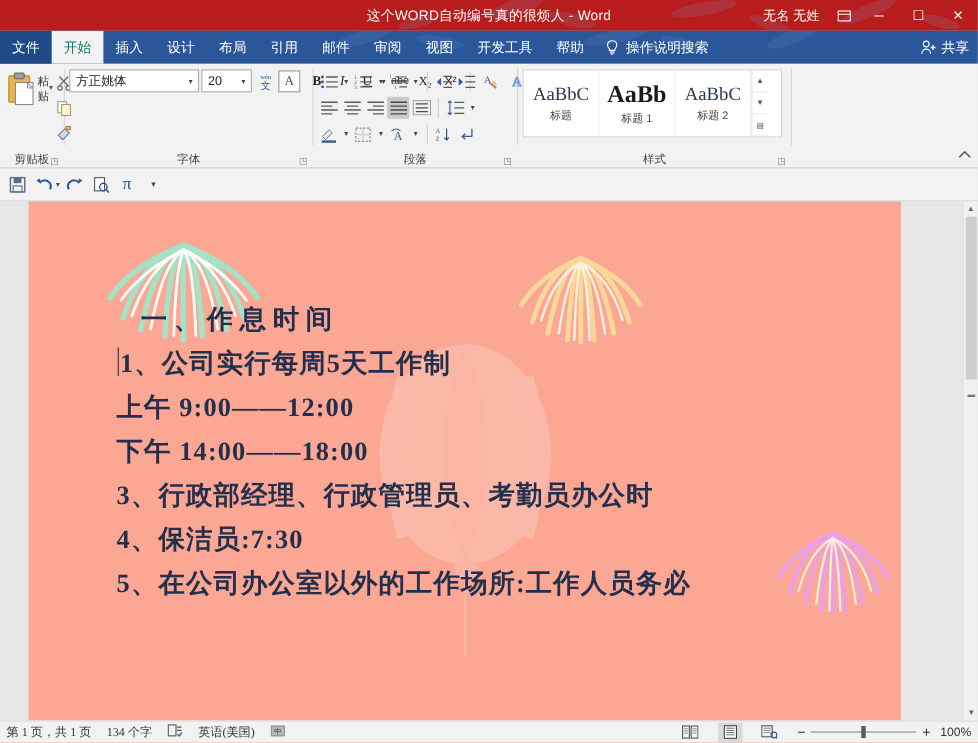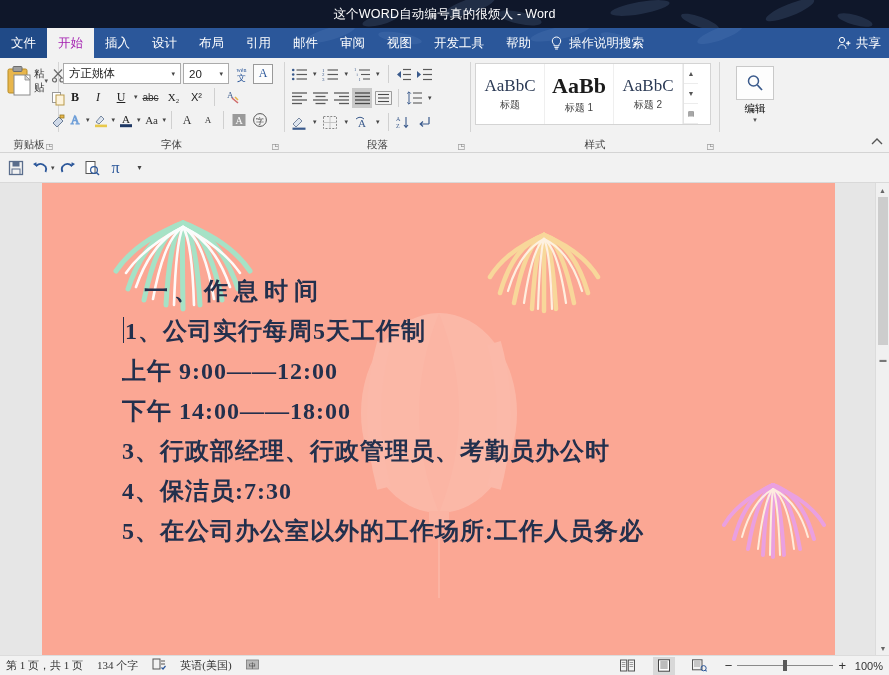--- a/index.html
+++ b/index.html
@@ -5,21 +5,21 @@
   * { box-sizing: border-box; margin:0; padding:0; }
   html,body { width:889px; height:675px; overflow:hidden; }
   body {
     font-family: "Liberation Sans", "DejaVu Sans", sans-serif;
     background:#e6e6e6;
     -webkit-font-smoothing: antialiased;
   }
 
   
   .titlebar{
-    position:relative; height:28px; background:#0f172a;
+    position:relative; height:28px; background:#b91c1c;
     display:flex; align-items:center; justify-content:center;
     overflow:hidden;
   }
   .titlebar .deco{
     position:absolute; inset:0; pointer-events:none; opacity:.30;
   }
   .title-text{
     color:#fff; font-size:12.5px; letter-spacing:.2px; z-index:2;
   }
   .win-right{
@@ -41,21 +41,21 @@
     position:relative; height:30px; background:#2b579a;
     display:flex; align-items:flex-end; overflow:hidden;
   }
   .tabstrip .deco{ position:absolute; inset:0; opacity:.28; pointer-events:none;}
   .tab{
     position:relative; z-index:2;
     height:30px; padding:0 11px; color:#fff; font-size:12.5px;
     display:flex; align-items:center; white-space:nowrap;
   }
   .tab.file{ background:#204a87; }
-  .tab.active{ background:#f2f2f2; color:#a21caf; }
+  .tab.active{ background:#f2f2f2; color:#0f766e; }
   .tellme{
     position:relative; z-index:2; display:flex; align-items:center; gap:6px;
     padding:0 8px; color:#fff; font-size:12.5px; height:30px;
   }
   .share{
     position:absolute; right:8px; z-index:3; color:#fff; font-size:12.5px;
     display:flex; align-items:center; gap:4px; height:30px;
   }
 
   
@@ -86,21 +86,21 @@
   .bigbtn .arrow{ font-size:7px; color:#555; line-height:7px; margin-top:1px; }
   .smallcol{ display:flex; flex-direction:column; gap:3px; padding-top:4px; }
   .ibtn{
     display:flex; align-items:center; justify-content:center;
     min-width:20px; height:20px; color:#4a4a4a; font-size:12px;
   }
   .ibtn.on{ background:#c9c9c9; }
 
   
   .fontgrp{ width:225px; }
-  .fg-rows{ display:flex; flex-direction:column; gap:3px; width:100%; padding-top:2px;}
+  .fg-rows{ display:flex; flex-direction:row; gap:3px; width:100%; padding-top:2px;}
   .fg-row{ display:flex; align-items:center; gap:2px; }
   .combo{
     height:21px; background:#fff; border:1px solid #ababab;
     display:flex; align-items:center; padding:0 2px 0 5px; font-size:11.5px; color:#222;
   }
   .combo .cv{ flex:1; overflow:hidden; white-space:nowrap; }
   .combo .cd{ font-size:7px; color:#444; padding:0 3px; }
   .fname{ width:118px; }
   .fsize{ width:46px; }
   .boxbtn{ width:20px; height:20px; border:1px solid #9a9a9a; background:#fcfcfc;
@@ -143,21 +143,21 @@
   .qbtn{ display:flex; align-items:center; justify-content:center; height:22px; min-width:22px;
          color:#3a5a8c; font-size:14px; }
   .qcaret{ font-size:7px; color:#444; margin-left:-2px; }
 
   
   .workarea{
     position:relative; height:calc(675px - 28px - 30px - 95px - 30px - 20px);
     background:#e6e6e6; overflow:hidden;
   }
   .page{
-    position:absolute; left:42px; top:0; width:793px; height:100%;
+    position:absolute; left:26px; top:0; width:793px; height:100%;
     background:#fba794; overflow:hidden;
   }
   .balloon{
     position:absolute; left:50%; top:120px; transform:translateX(-50%);
     width:190px; height:300px; opacity:.30;
   }
   .fw{ position:absolute; pointer-events:none; }
 
   .doctext{
     position:absolute; left:80px; top:88px; right:40px;
@@ -210,20 +210,32 @@
       <ellipse cx="470" cy="6" rx="26" ry="7" transform="rotate(-18 470 6)"></ellipse>
       <ellipse cx="520" cy="18" rx="22" ry="6" transform="rotate(12 520 18)"></ellipse>
       <ellipse cx="640" cy="8" rx="30" ry="6" transform="rotate(-10 640 8)"></ellipse>
       <ellipse cx="700" cy="22" rx="20" ry="5" transform="rotate(20 700 22)"></ellipse>
       <ellipse cx="790" cy="10" rx="26" ry="6" transform="rotate(-22 790 10)"></ellipse>
       <ellipse cx="855" cy="20" rx="18" ry="5" transform="rotate(15 855 20)"></ellipse>
       <ellipse cx="380" cy="20" rx="18" ry="5" transform="rotate(-14 380 20)"></ellipse>
     </g>
   </svg>
   <div class="title-text">这个WORD自动编号真的很烦人  -  Word</div>
+  <div class="win-right">
+    <div class="acct">无名 无姓</div>
+    <div class="ribbon-display">
+      <svg width="13" height="13" viewBox="0 0 13 13">
+          <rect x="1" y="2" width="11" height="9" fill="none" stroke="#fff" stroke-width="1"></rect>
+          <line x1="1" y1="5" x2="12" y2="5" stroke="#fff" stroke-width="1"></line>
+        </svg>
+    </div>
+    <div class="winbtn">─</div>
+    <div class="winbtn">☐</div>
+    <div class="winbtn close">✕</div>
+  </div>
 </div>
 
 <div class="tabstrip">
   <svg class="deco" viewBox="0 0 889 30" preserveAspectRatio="none">
     <g fill="#7fa3d6" opacity=".5">
       <ellipse cx="330" cy="6" rx="26" ry="6" transform="rotate(-16 330 6)"></ellipse>
       <ellipse cx="400" cy="10" rx="22" ry="5" transform="rotate(10 400 10)"></ellipse>
       <ellipse cx="560" cy="5" rx="30" ry="6" transform="rotate(-12 560 5)"></ellipse>
       <ellipse cx="620" cy="12" rx="20" ry="5" transform="rotate(18 620 12)"></ellipse>
       <ellipse cx="720" cy="6" rx="24" ry="6" transform="rotate(-20 720 6)"></ellipse>
@@ -618,35 +630,20 @@
       </div>
     </div>
     <div class="grp-label">
       <span>样式</span>
       <span class="dlg">◳</span>
     </div>
   </div>
 
   <div class="sep"></div>
 
-  <div class="grp editgrp">
-    <div class="grp-body" style="justify-content:center;padding-top:8px;">
-      <div class="findbig">
-        <div class="fbox">
-          <svg width="20" height="20" viewBox="0 0 20 20">
-            <circle cx="8.5" cy="8" r="5" fill="none" stroke="#3a5a8c" stroke-width="1.5"></circle>
-            <line x1="12.4" y1="12" x2="17" y2="17" stroke="#3a5a8c" stroke-width="1.8"></line>
-          </svg>
-        </div>
-        <div style="margin-top:2px;">编辑</div>
-        <div style="font-size:7px;color:#555;">▾</div>
-      </div>
-    </div>
-    <div class="grp-label"></div>
-  </div>
 
   <div class="collapse">
     <svg width="12" height="10" viewBox="0 0 12 10">
       <path d="M1 7 L6 2 L11 7" fill="none" stroke="#555" stroke-width="1.4"></path>
     </svg>
   </div>
 </div>
 
 <div class="qbar">
   <div class="qbtn">

